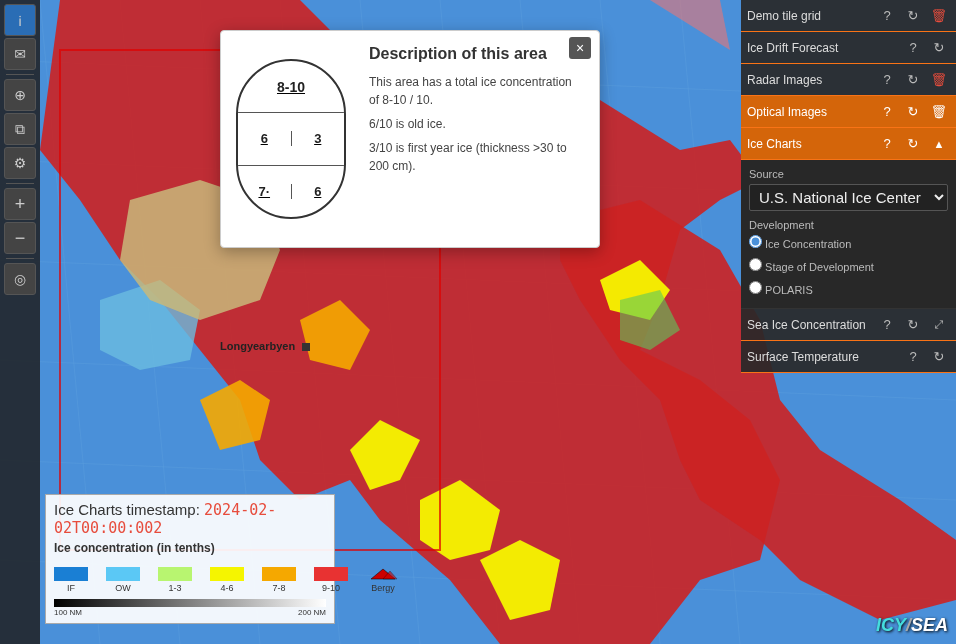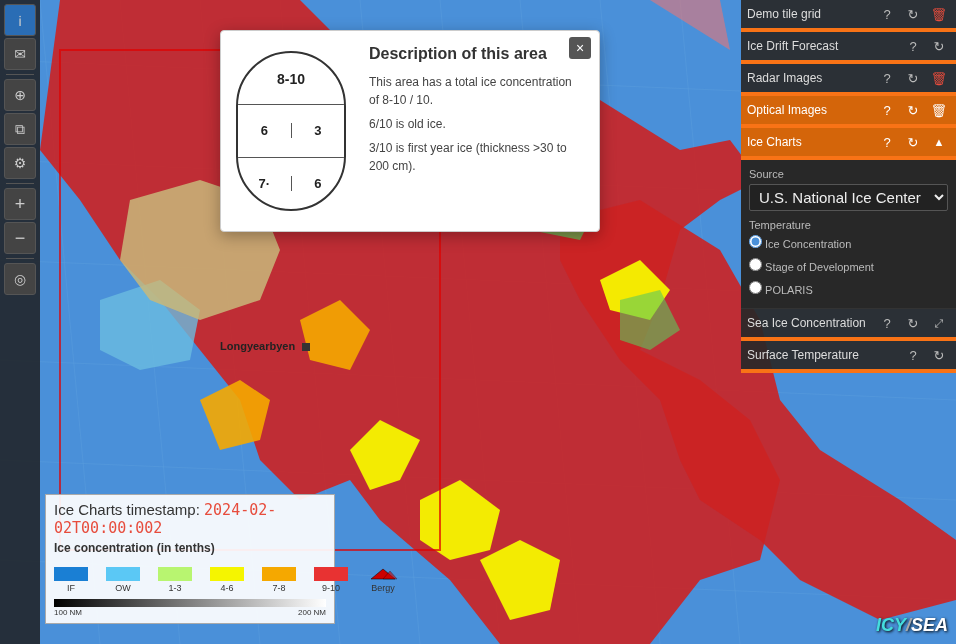--- a/index.html
+++ b/index.html
@@ -68,21 +68,21 @@
       background: rgba(40,40,40,0.92);
       z-index: 100;
       display: flex;
       flex-direction: column;
     }
 
     .panel-row {
       display: flex;
       align-items: center;
       height: 32px;
-      border-bottom: 4px solid #f97316;
+      border-bottom: 1px solid #f97316;
       padding: 0 6px;
       gap: 4px;
     }
 
     .panel-row-label {
       flex: 1;
       color: #ddd;
       font-size: 12px;
       white-space: nowrap;
       overflow: hidden;
@@ -229,24 +229,25 @@
       border-radius: 4px;
       box-shadow: 0 4px 16px rgba(0,0,0,0.3);
       z-index: 200;
       display: flex;
       overflow: hidden;
     }
 
     .popup-diagram {
       width: 140px;
       flex-shrink: 0;
-      padding: 20px 10px;
+      padding: 28px 10px;
       display: flex;
       align-items: center;
       justify-content: center;
+      text-decoration: underline;
     }
 
     .ice-diagram {
       width: 110px;
       height: 160px;
       border: 2px solid #333;
       border-radius: 55px;
       display: flex;
       flex-direction: column;
       overflow: hidden;
@@ -465,21 +466,21 @@
     <button class="panel-icon-btn" style="color:#fff;">↻</button>
     <button class="panel-icon-btn" style="color:#fff; font-size:11px;">▲</button>
   </div>
 
   <div class="panel-section">
     <label>Source</label>
     <select>
       <option>U.S. National Ice Center</option>
     </select>
     <div style="margin-top:8px;">
-      <label>Temperature</label>
+      <label>Development</label>
       <div class="radio-group">
         <label class="radio-item">
           <input type="radio" name="presentation" checked="" style="">
           <span>Ice Concentration</span>
         </label>
         <label class="radio-item">
           <input type="radio" name="presentation" style="">
           <span>Stage of Development</span>
         </label>
         <label class="radio-item">

